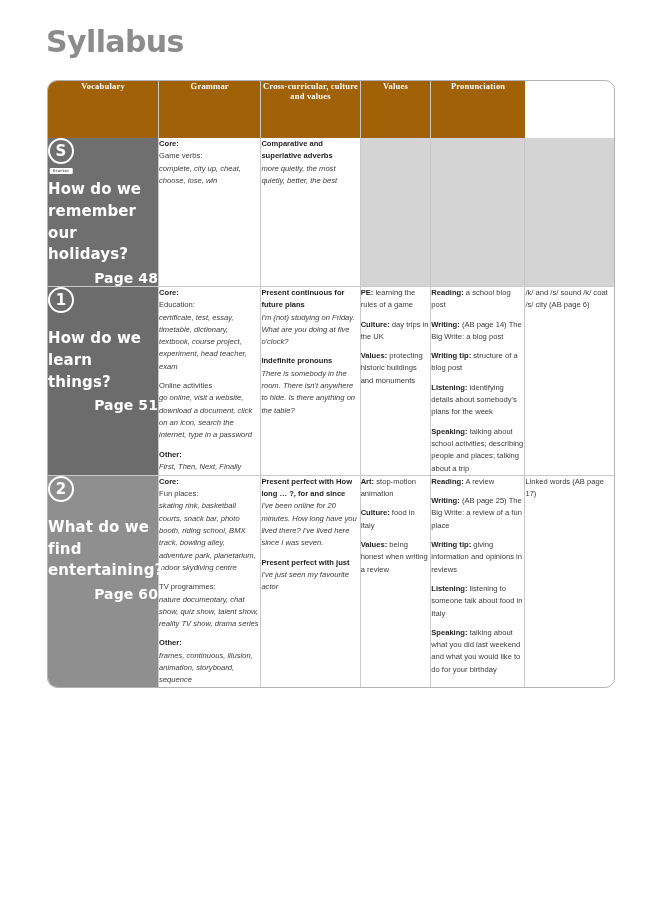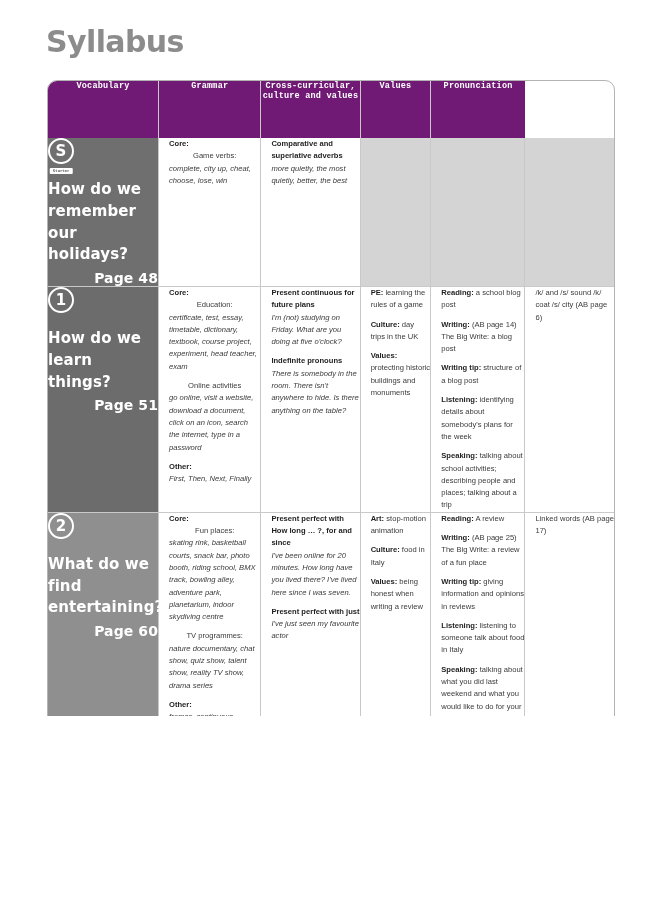--- a/index.html
+++ b/index.html
@@ -54,32 +54,32 @@
   
   col.c-unit  { width: 108px; }
   col.c-vocab { width: 100px; }
   col.c-gram  { width: 97px; }
   col.c-cross { width: 69px; }
   col.c-skill { width: 92px; }
   col.c-pron  { width: 87px; }
 
   
   thead th {
-    background: #701a75;
+    background: #a16207;
     color: #ffffff;
     font-size: 8.5px;
     font-weight: bold;
     text-align: center;
     vertical-align: middle;
     height: 57px;
     padding: 4px 3px;
     letter-spacing: 0.2px;
     border-right: 1px solid #8a8a8a;
     border-bottom: none;
-    font-family: Liberation Mono, monospace;
+    font-family: Liberation Serif, serif;
   }
 
   
   td.unit {
     color: #ffffff;
     padding: 10px 10px 14px 10px;
     position: relative;
   }
   td.unit.dark   { background: #6f6f6f; }
   td.unit.mid    { background: #8f8f8f; }
@@ -131,25 +131,25 @@
 
   
   td.content {
     padding: 9px 8px 10px 8px;
     font-size: 7.6px;
     line-height: 1.62;
     color: #3a3a3a;
   }
   td.shaded { background: #d4d4d4; }
 
-  .blk { margin-bottom: 7px; padding-left: 10px; }
+  .blk { margin-bottom: 7px; }
   .blk:last-child { margin-bottom: 0; }
   .lbl { font-weight: bold; color: #1f1f1f; }
   .ital { font-style: italic; }
-  .plain { font-style: normal; text-align: center; }
+  .plain { font-style: normal; }
   .ln { display: block; }
 
   
   .footer-num {
     position: absolute;
     left: 27px; top: 879px;
     font-size: 8px;
     font-weight: bold;
     color: #1f1f1f;
     font-family: "DejaVu Sans", sans-serif;

